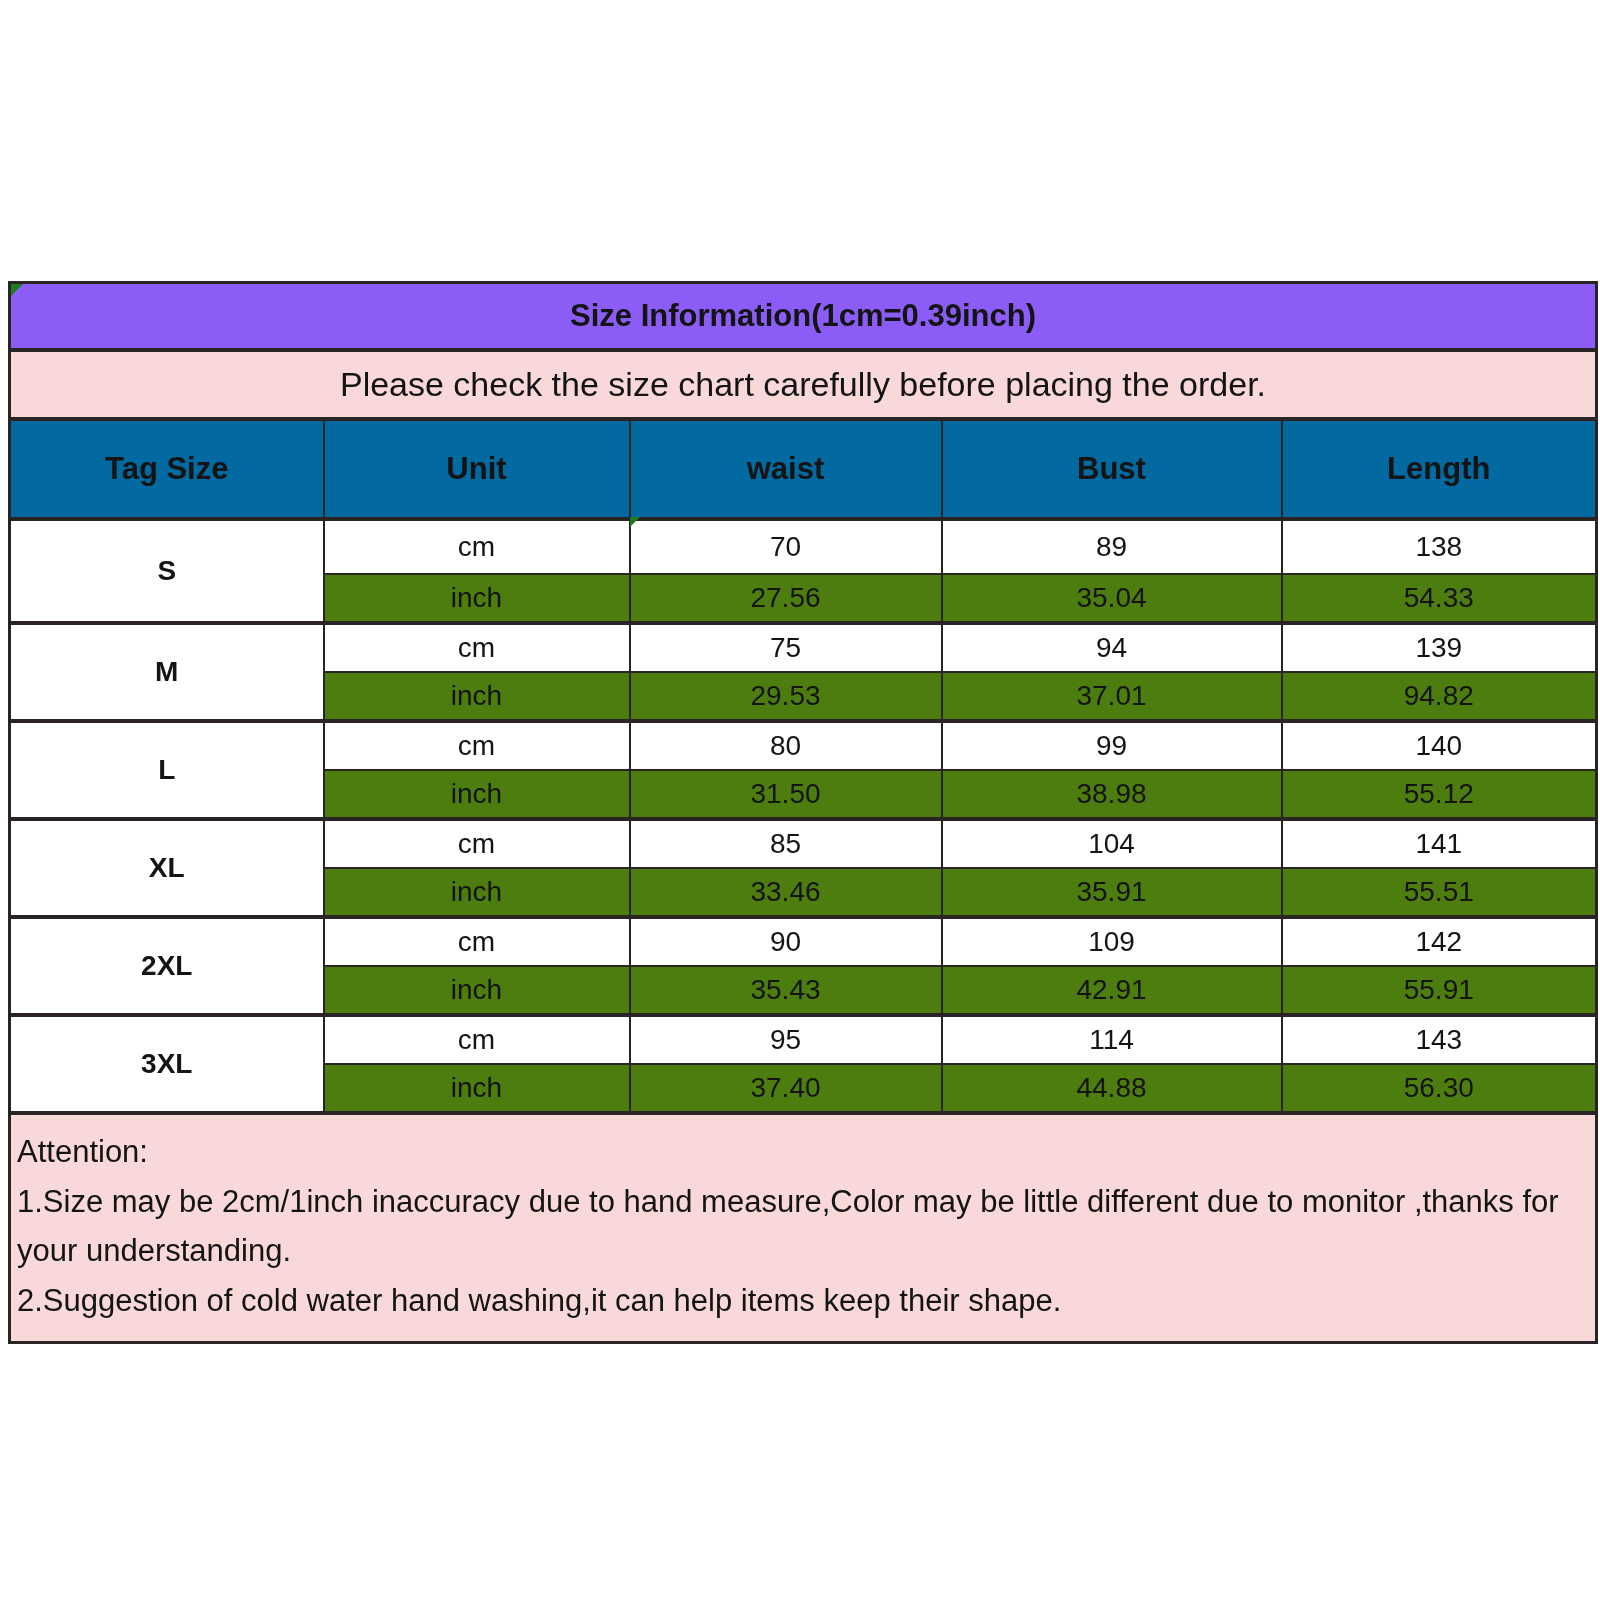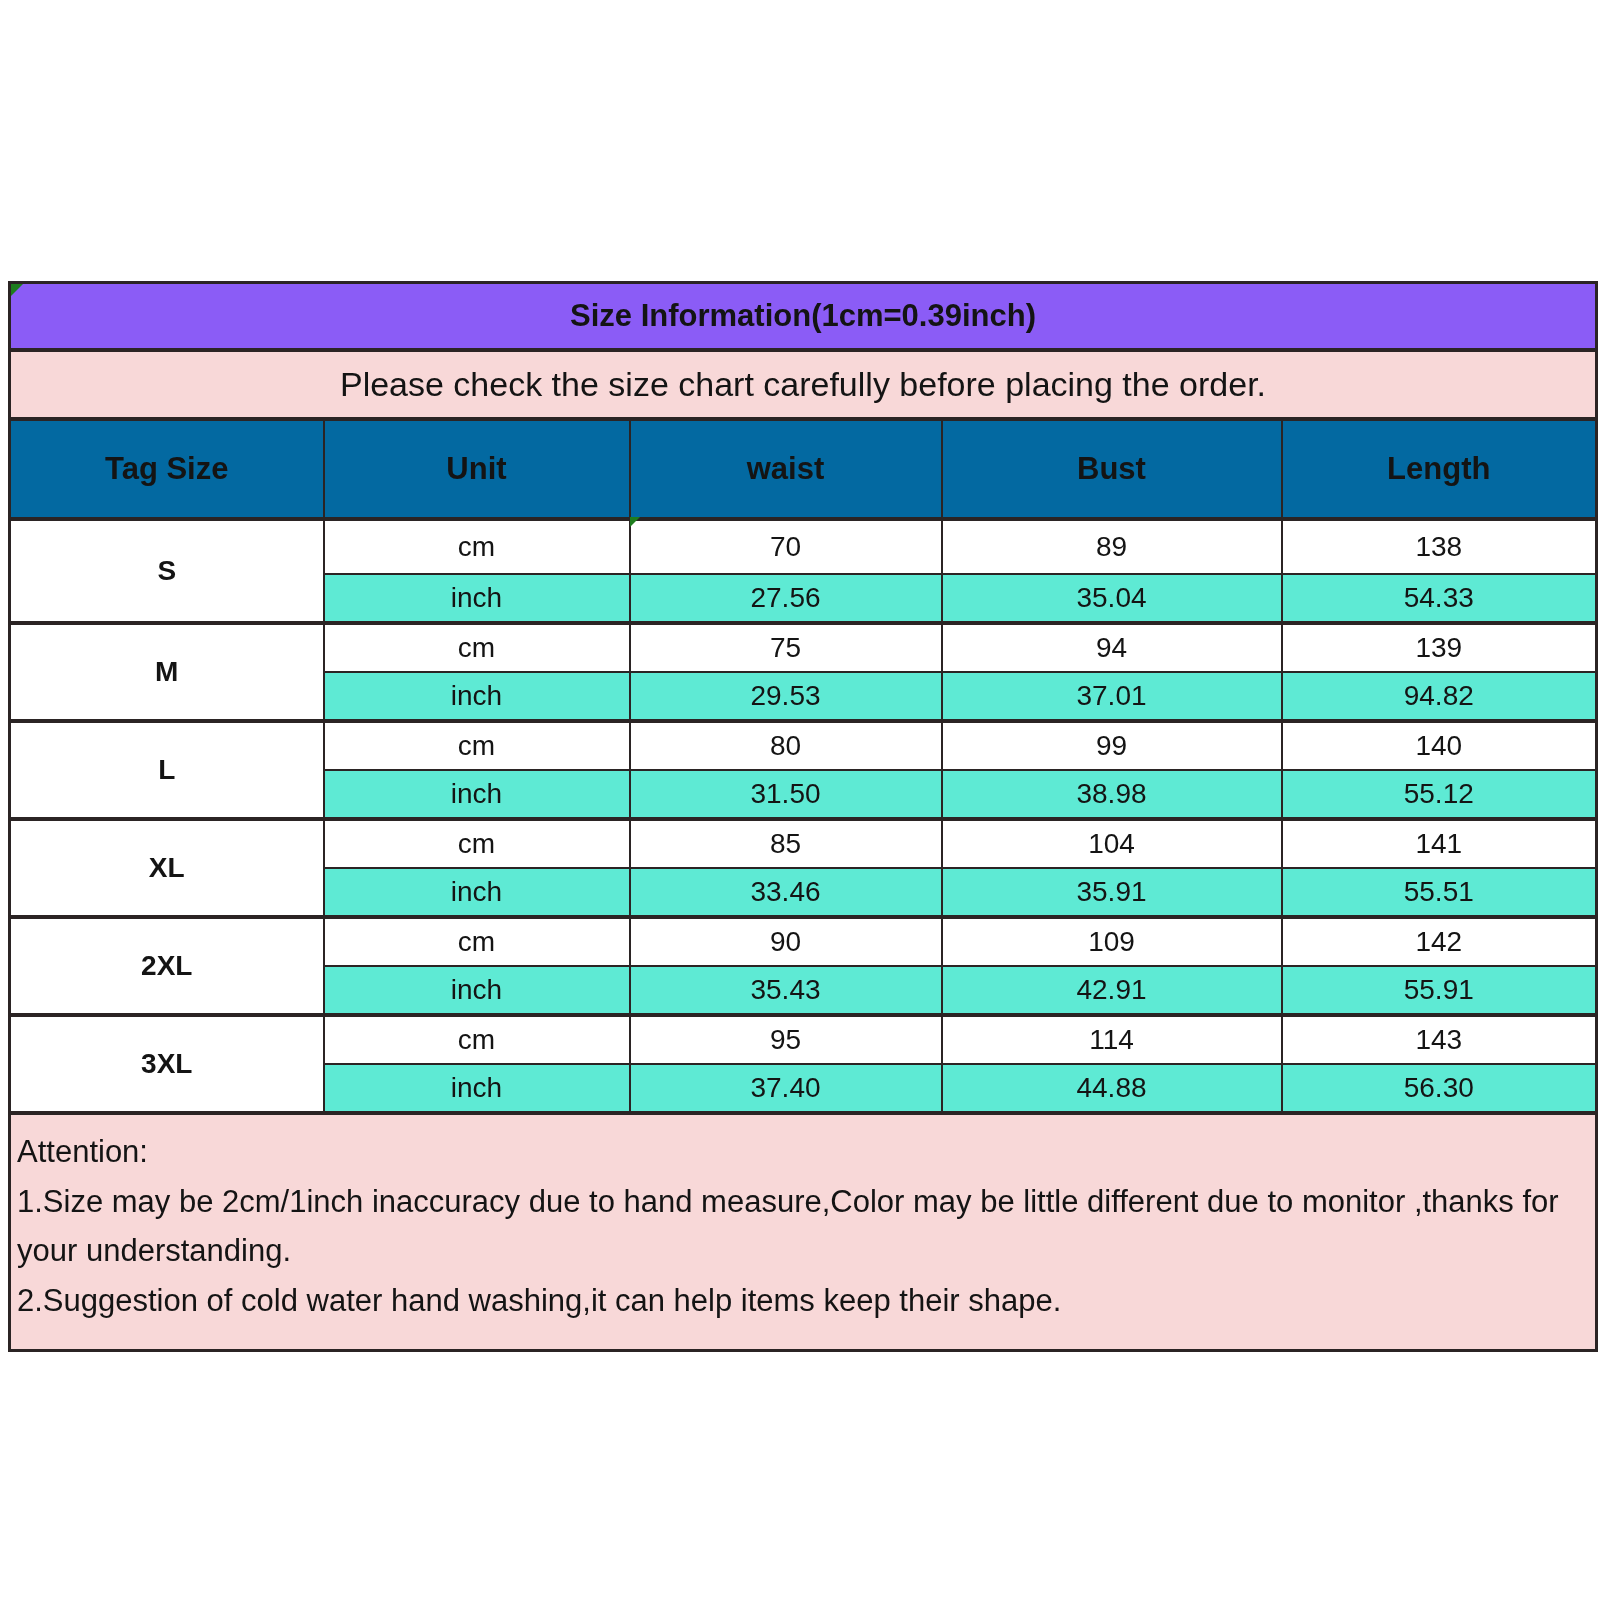--- a/index.html
+++ b/index.html
@@ -57,39 +57,39 @@
     font-size: 31px;
     border-bottom-width: 4px;
   }
   tr.cm-row td {
     background: #ffffff;
     height: 46px;
     font-size: 28px;
   }
   tr.first-block td { height: 52px; }
   tr.inch-row td {
-    background: #5eead4;
+    background: #4d7c0f;
     height: 46px;
     font-size: 28px;
   }
   tr.block-start td { border-top-width: 4px; }
   td.size-cell {
     background: #ffffff;
     font-weight: bold;
     font-size: 33px;
   }
   td.unit-cell { font-size: 29px; margin-left: 23px; }
   tr.attention-row td {
     background: #f8d8d8;
     border-top-width: 4px;
     text-align: left;
     vertical-align: top;
     font-size: 31px;
     line-height: 1.6;
-    padding: 12px 8px 24px 6px;
+    padding: 12px 8px 16px 6px;
   }
   .corner-marker {
     position: absolute;
     width: 0;
     height: 0;
     border-top: 12px solid #1e7d1e;
     border-right: 12px solid transparent;
     z-index: 5;
   }
   .marker-title { left: 3px; top: 3px; }

